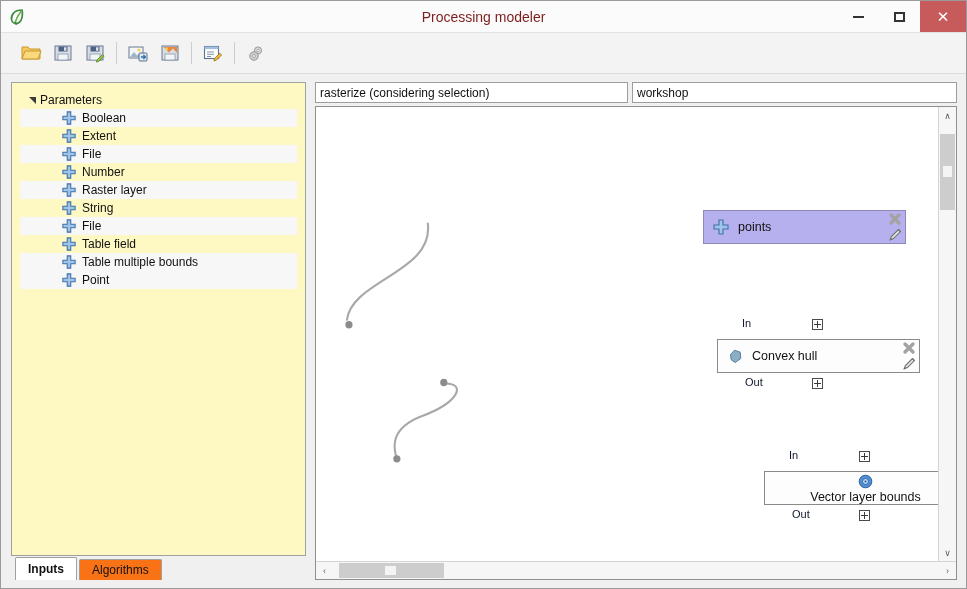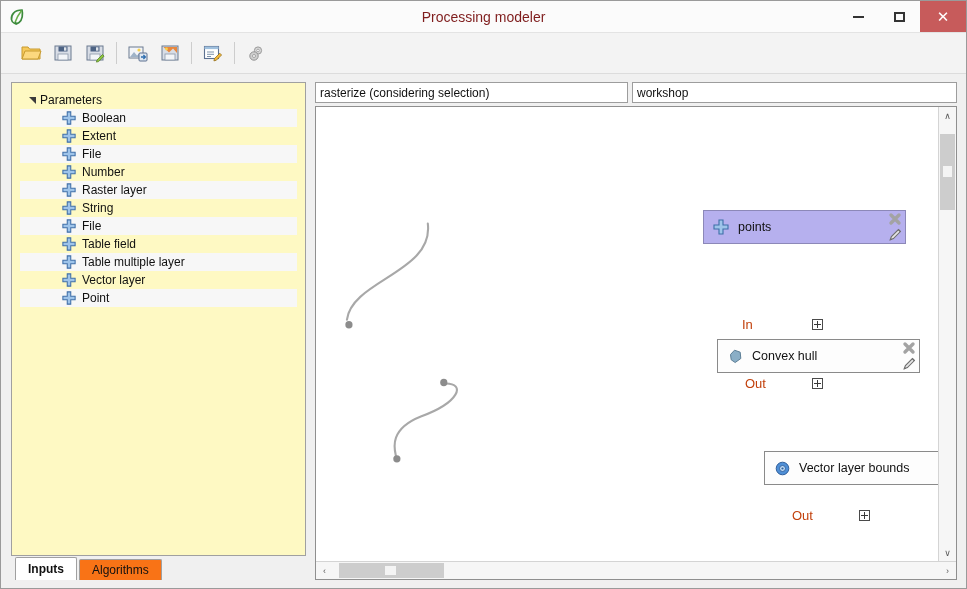--- a/index.html
+++ b/index.html
@@ -332,22 +332,22 @@
     width: 14px; height: 14px;
   }
   .btn-pencil {
     position: absolute;
     right: 2px; bottom: 1px;
     width: 15px; height: 15px;
   }
 
   .port-label {
     position: absolute;
-    font-size: 13px;
-    color: #c2410c;
+    font-size: 11px;
+    color: #0f172a;
     white-space: nowrap;
   }
   .port-plus {
     position: absolute;
     width: 11px; height: 11px;
     border: 1px solid #4a4a4a;
     background: #ffffff;
     box-sizing: border-box;
   }
   .port-plus::before {
@@ -523,27 +523,21 @@
             <div class="tree-row">
               <span class="plus-icon"><svg width="14" height="14" viewBox="0 0 16 16">
                   <path d="M6 1 H10 V6 H15 V10 H10 V15 H6 V10 H1 V6 H6 Z" fill="#9ec4ea" stroke="#3f6fa8" stroke-width="1.2"></path>
                 </svg></span>
               <span class="tree-label">Table field</span>
             </div>
             <div class="tree-row alt">
               <span class="plus-icon"><svg width="14" height="14" viewBox="0 0 16 16">
                   <path d="M6 1 H10 V6 H15 V10 H10 V15 H6 V10 H1 V6 H6 Z" fill="#9ec4ea" stroke="#3f6fa8" stroke-width="1.2"></path>
                 </svg></span>
-              <span class="tree-label">Table multiple layer</span>
-            </div>
-            <div class="tree-row">
-              <span class="plus-icon"><svg width="14" height="14" viewBox="0 0 16 16">
-                  <path d="M6 1 H10 V6 H15 V10 H10 V15 H6 V10 H1 V6 H6 Z" fill="#9ec4ea" stroke="#3f6fa8" stroke-width="1.2"></path>
-                </svg></span>
-              <span class="tree-label">Vector layer</span>
+              <span class="tree-label">Table multiple bounds</span>
             </div>
             <div class="tree-row alt">
               <span class="plus-icon"><svg width="14" height="14" viewBox="0 0 16 16">
                   <path d="M6 1 H10 V6 H15 V10 H10 V15 H6 V10 H1 V6 H6 Z" fill="#9ec4ea" stroke="#3f6fa8" stroke-width="1.2"></path>
                 </svg></span>
               <span class="tree-label">Point</span>
             </div>
           </div>
       </div>
 
@@ -622,21 +616,21 @@
                 </span>
               </span>
             </div>
 
             <span class="port-label" id="ch-out-label" style="left: 429px; top: 269px;">Out</span>
             <span class="port-plus" id="ch-out-plus" style="left: 496px; top: 271px;"></span>
 
             <span class="port-label" id="vb-in-label" style="left: 473px; top: 342px;">In</span>
             <span class="port-plus" id="vb-in-plus" style="left: 543px; top: 344px;"></span>
 
-            <div class="node alg" id="node-vector-bounds" style="left: 448px; top: 344px; width: 203px; height: 34px;">
+            <div class="node alg" id="node-vector-bounds" style="left: 448px; top: 364px; width: 203px; height: 34px; flex-direction: column;">
               <span class="node-icon">
                 <svg width="17" height="17" viewBox="0 0 17 17">
                   <circle cx="8.5" cy="8.5" r="6.3" fill="#4f8fd6" stroke="#2f5f9c" stroke-width="1"></circle>
                   <circle cx="8.5" cy="8.5" r="3" fill="#bcd8f2" stroke="#2f5f9c" stroke-width="0.9"></circle>
                   <circle cx="8.5" cy="8.5" r="1.1" fill="#2f5f9c"></circle>
                 </svg>
               </span>
               <span class="node-label">Vector layer bounds</span>
 
             </div>

